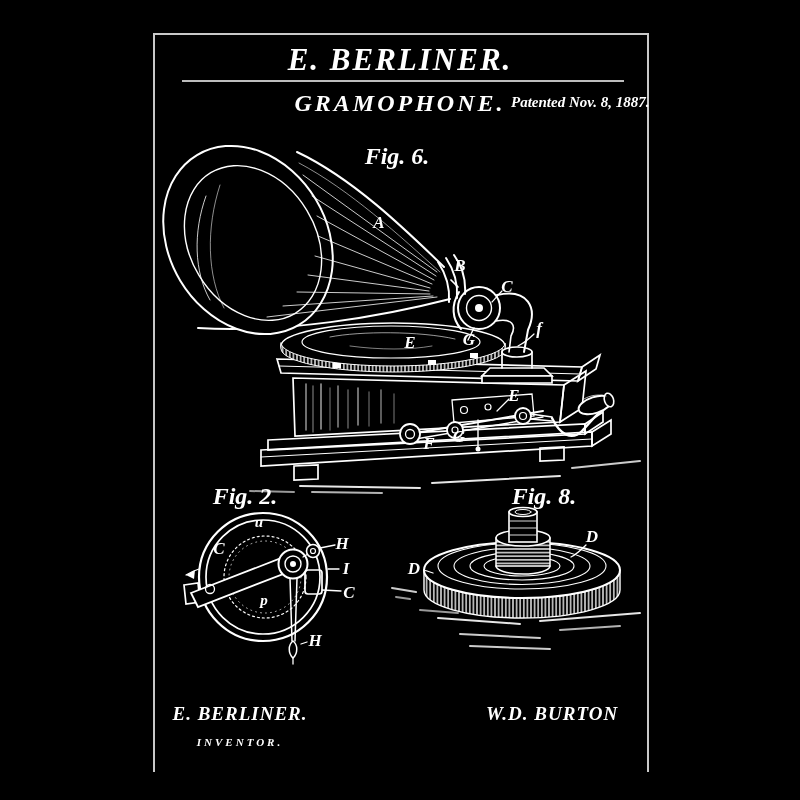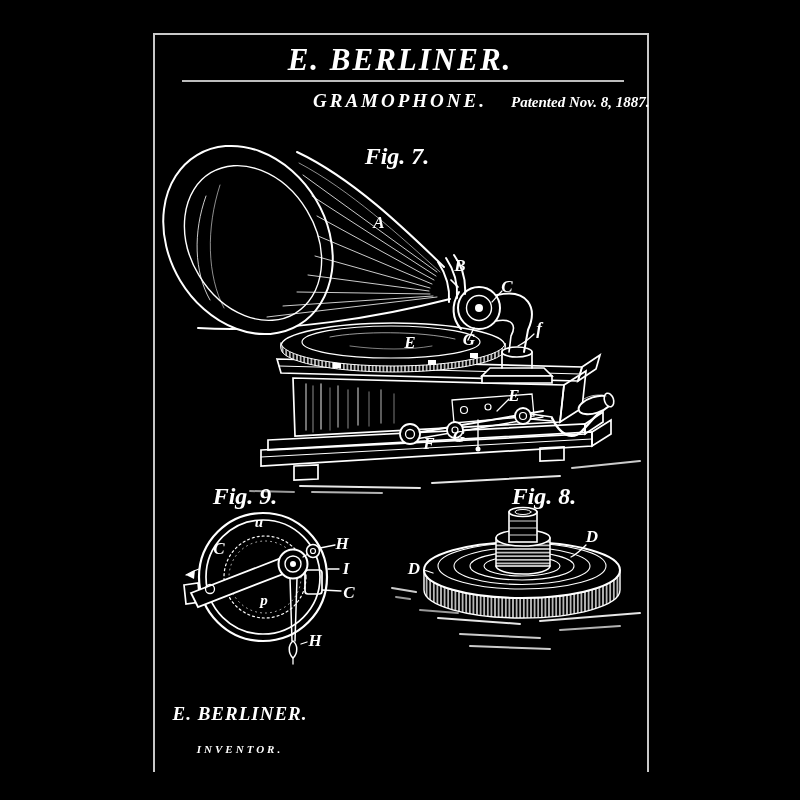--- a/index.html
+++ b/index.html
@@ -6,29 +6,29 @@
   body{width:800px;height:800px;position:relative;overflow:hidden;
        font-family:"Liberation Serif","DejaVu Serif",serif;color:#fff;}
   .abs{position:absolute;font-style:italic;}
   
   #frame{left:153px;top:33px;width:492px;height:737px;
          border-left:2px solid #c9c9c9;border-right:2px solid #c9c9c9;border-top:2px solid #c9c9c9;}
   #title{left:153px;top:42px;width:494px;text-align:center;
          font-size:31px;font-weight:bold;letter-spacing:2px;}
   #title-rule{left:182px;top:80px;width:442px;height:2px;background:#bdbdbd;}
   #subtitle{left:153px;top:90px;width:494px;text-align:center;
-            font-size:19px;font-weight:bold;letter-spacing:3px;}
+            font-size:24px;font-weight:bold;letter-spacing:3px;}
   #patent-date{left:511px;top:94px;font-size:15px;font-weight:bold;text-align:right;}
   .figlabel{font-size:24px;font-weight:bold;transform:translate(-50%,-50%);white-space:nowrap;}
   .co{position:absolute;font-size:17px;font-style:italic;font-weight:bold;
       transform:translate(-50%,-50%);white-space:nowrap;line-height:1;}
   .co.lc{font-size:15px;}
   .sig{width:220px;text-align:center;}
   .sig .name{font-size:19px;font-weight:bold;letter-spacing:1px;}
-  .sig .role{font-size:11px;font-weight:bold;letter-spacing:3px;margin-top:18px;}
+  .sig .role{font-size:11px;font-weight:bold;letter-spacing:3px;margin-top:11px;}
   svg{position:absolute;left:0;top:0;}
 </style>
 </head>
 <body>
 
 <svg width="800" height="800" viewBox="0 0 800 800">
   <defs>
     <pattern id="vhatch" width="3.6" height="24" patternUnits="userSpaceOnUse">
       <rect width="3.6" height="24" fill="#000"></rect>
       <line x1="1.8" y1="0" x2="1.8" y2="24" stroke="#fff" stroke-width="1.3"></line>
@@ -216,22 +216,22 @@
   </g>
 </svg>
 
 <div id="frame" class="abs"></div>
 
 <div id="title" class="abs">E. BERLINER.</div>
 <div id="title-rule" class="abs"></div>
 <div id="subtitle" class="abs">GRAMOPHONE.</div>
 <div id="patent-date" class="abs">Patented Nov. 8, 1887.</div>
 
-<div class="abs figlabel" style="left:397px;top:156px">Fig. 7.</div>
-<div class="abs figlabel" style="left:245px;top:496px">Fig. 9.</div>
+<div class="abs figlabel" style="left:397px;top:156px">Fig. 6.</div>
+<div class="abs figlabel" style="left:245px;top:496px">Fig. 2.</div>
 <div class="abs figlabel" style="left:544px;top:496px">Fig. 8.</div>
 
 <span class="co" style="left:379px;top:222px">A</span>
 <span class="co" style="left:460px;top:265px">B</span>
 <span class="co" style="left:507px;top:286px">C</span>
 <span class="co" style="left:539px;top:328px">f</span>
 <span class="co" style="left:410px;top:342px">E</span>
 <span class="co" style="left:469px;top:339px">G</span>
 <span class="co" style="left:514px;top:395px">E</span>
 <span class="co" style="left:429px;top:443px">F</span>
@@ -246,13 +246,14 @@
 <span class="co" style="left:315px;top:640px">H</span>
 
 <span class="co" style="left:414px;top:568px">D</span>
 <span class="co" style="left:592px;top:536px">D</span>
 
 <div class="abs sig" style="left:130px;top:703px">
   <div class="name">E. BERLINER.</div>
   <div class="role">INVENTOR.</div>
 </div>
 <div class="abs sig" style="left:442px;top:703px">
+  <div class="name">W.D. BURTON</div>
 </div>
 
 </body></html>

